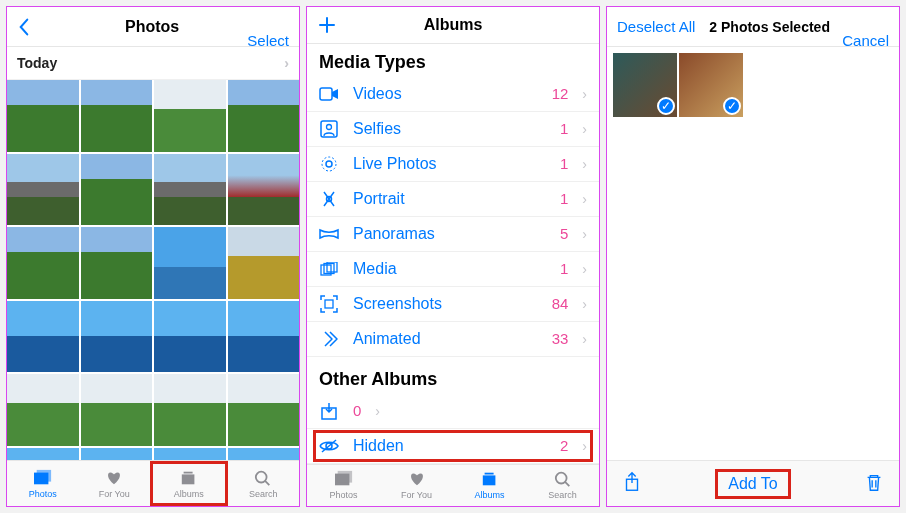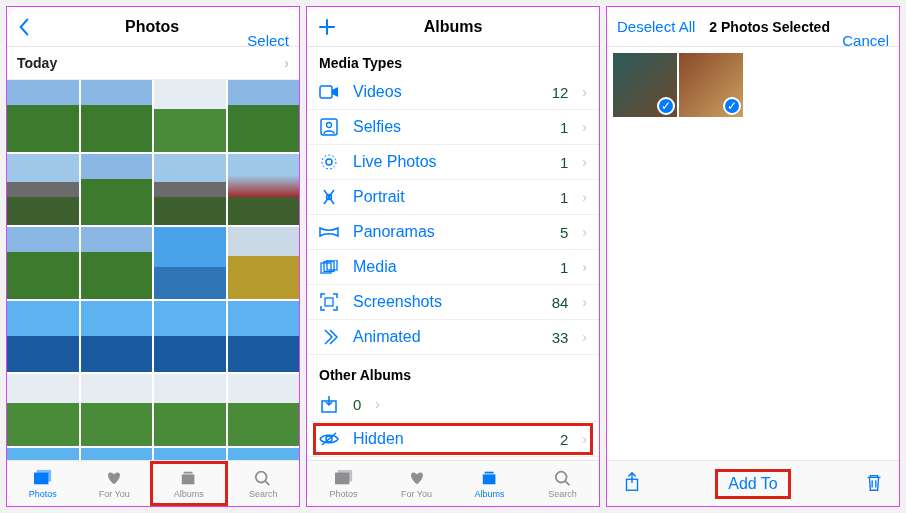--- a/index.html
+++ b/index.html
@@ -58,31 +58,31 @@
   .tab {
     flex: 1; display: flex; flex-direction: column; align-items: center;
     justify-content: center; font-size: 9px; color: #8e8e93; gap: 2px;
     position: relative;
   }
   .tab.active { color: #007aff; }
   .tab svg { width: 22px; height: 18px; }
   .highlight-red { border: 3px solid #d9231a; }
   
   .list-section-title {
-    font-size: 14px; font-weight: 700; padding: 8px 12px 4px;
+    font-size: 18px; font-weight: 700; padding: 8px 12px 4px;
   }
   .list { display: flex; flex-direction: column; }
   .row {
     display: flex; align-items: center; padding: 8px 12px;
     border-bottom: 1px solid #efefef; gap: 14px;
     position: relative;
   }
   .row .icon { width: 20px; display: flex; justify-content: center; color: #007aff; }
   .row .label { flex: 1; color: #007aff; font-size: 16px; }
-  .row .count { color: #14532d; font-size: 15px; }
+  .row .count { color: #ec4899; font-size: 15px; }
   .row .chev2 { color: #c7c7cc; font-size: 14px; }
   .row.highlighted::after {
     content: ""; position: absolute; inset: 1px 6px 1px 6px;
     border: 3px solid #d9231a;
   }
   
   .sel-thumbs { display: flex; gap: 2px; padding: 6px; }
   .sel-thumb {
     width: 64px; height: 64px; background: #6a4b3a; position: relative;
   }

